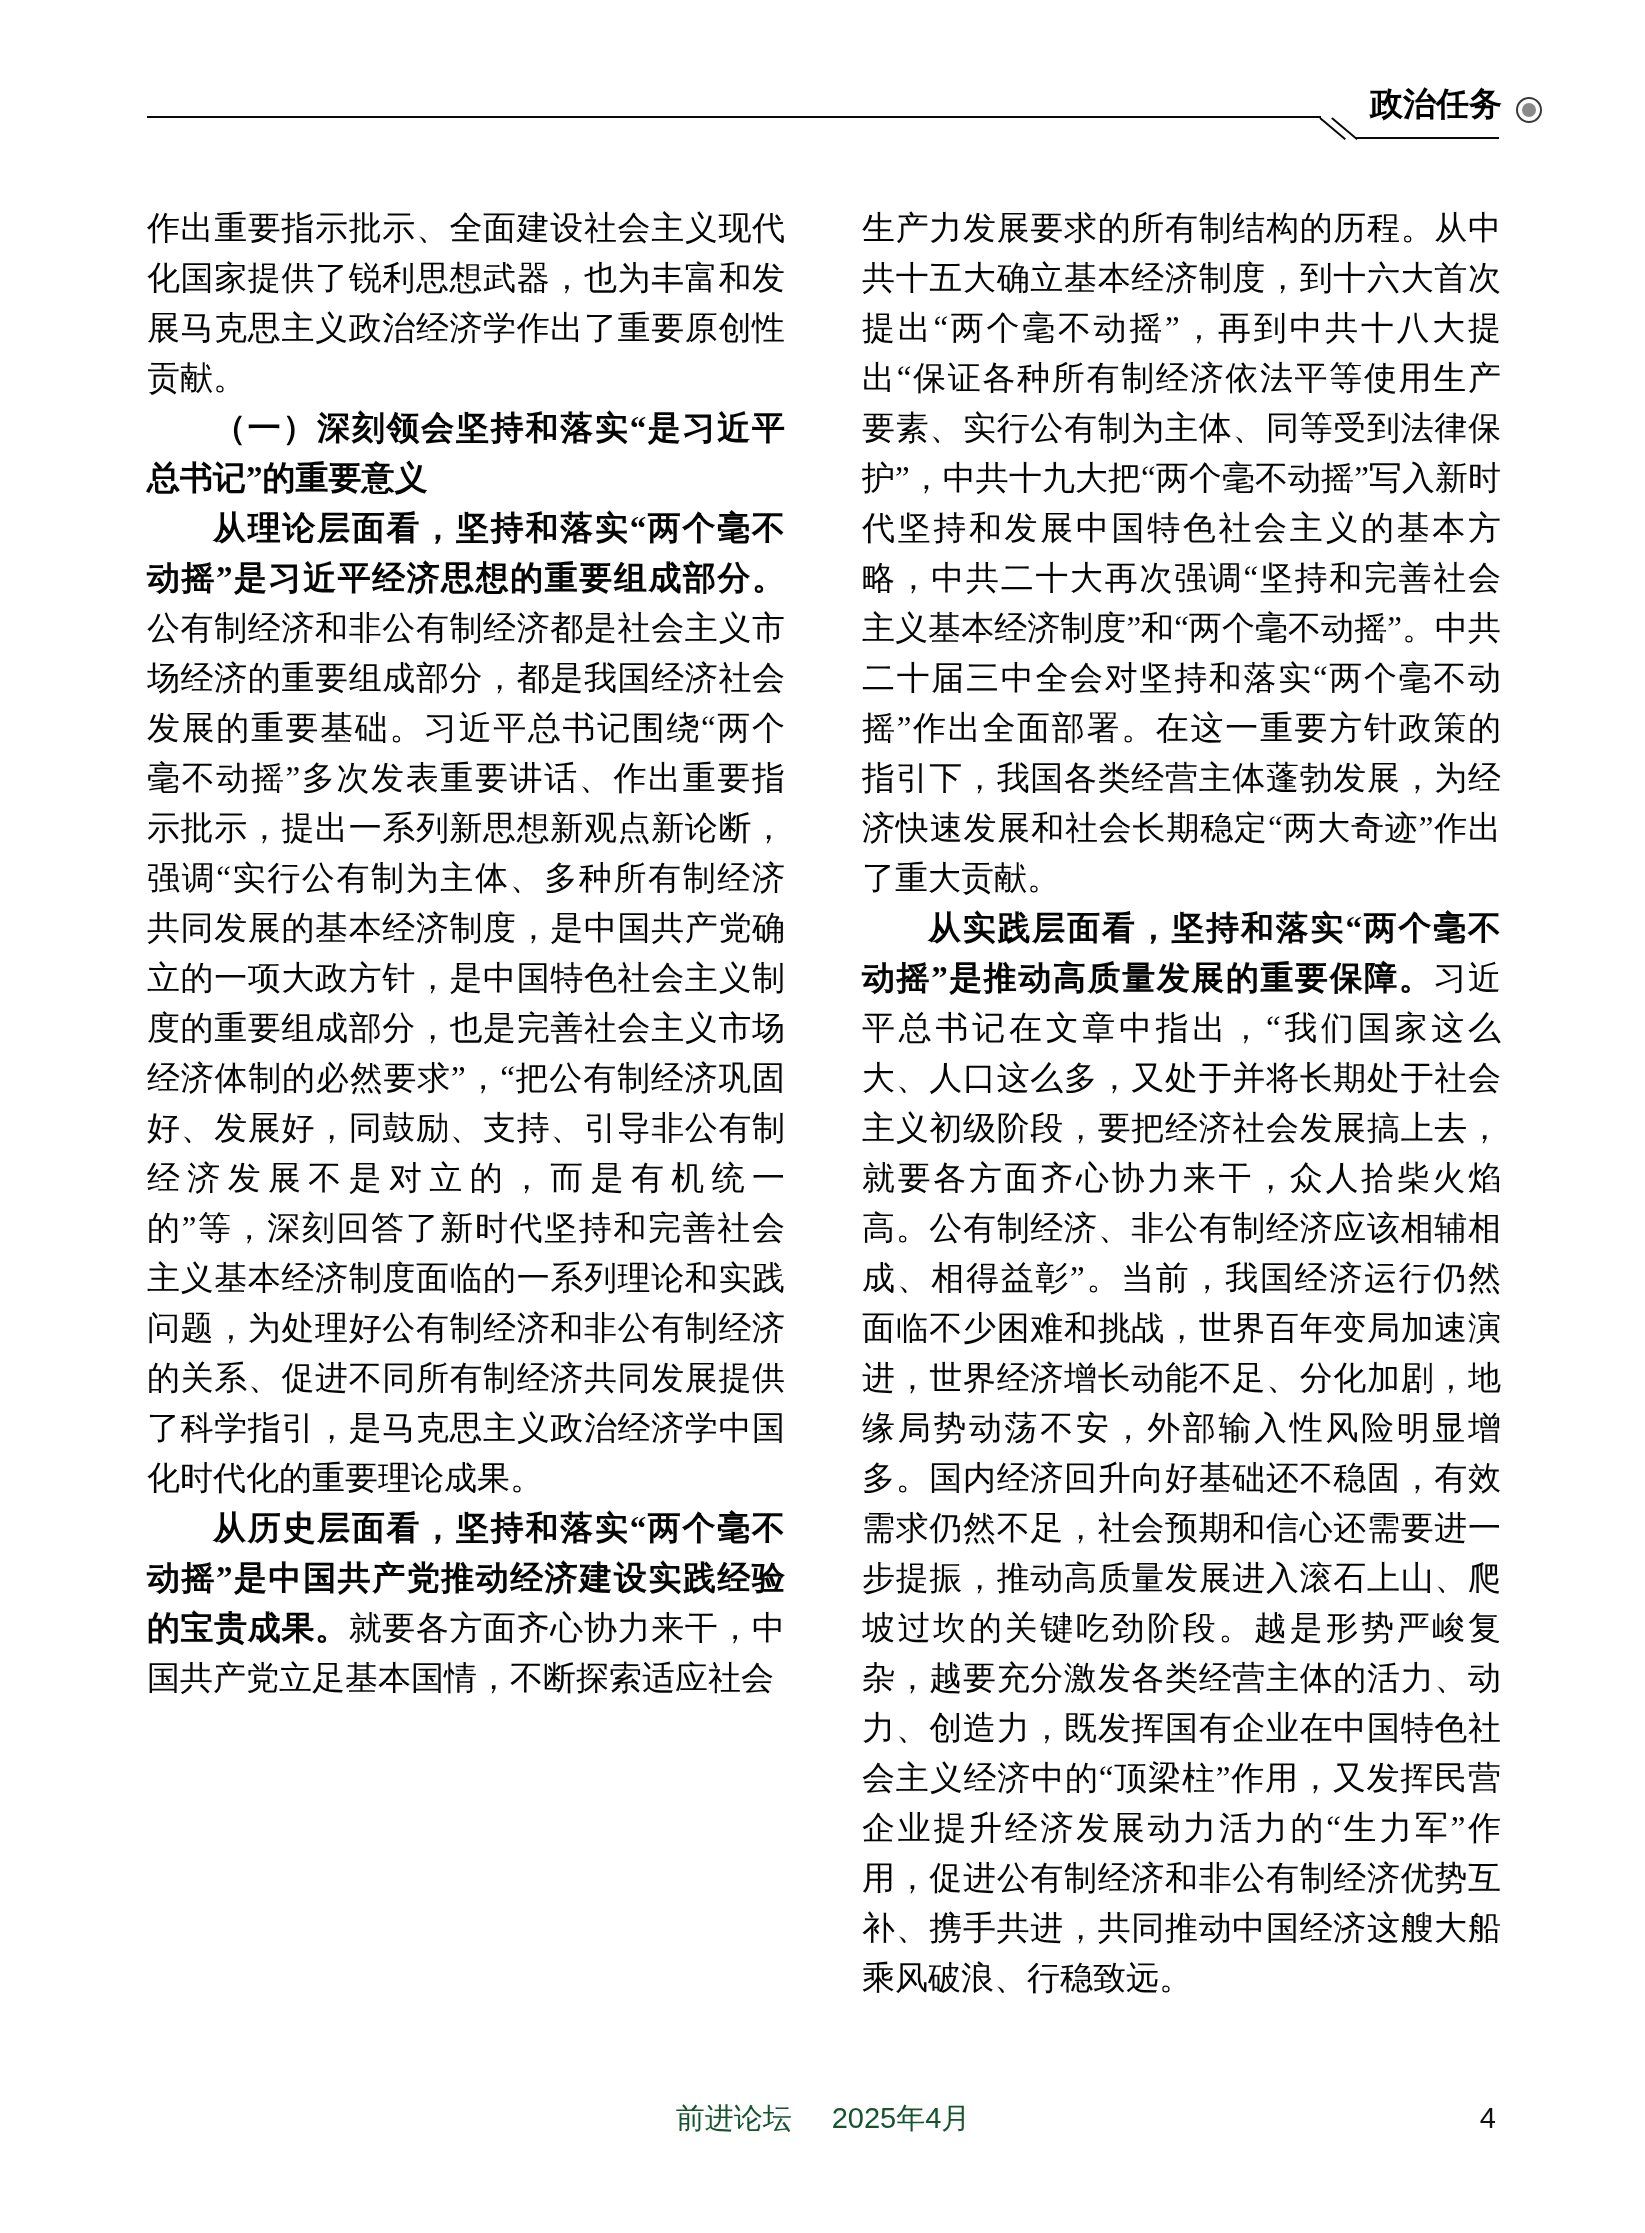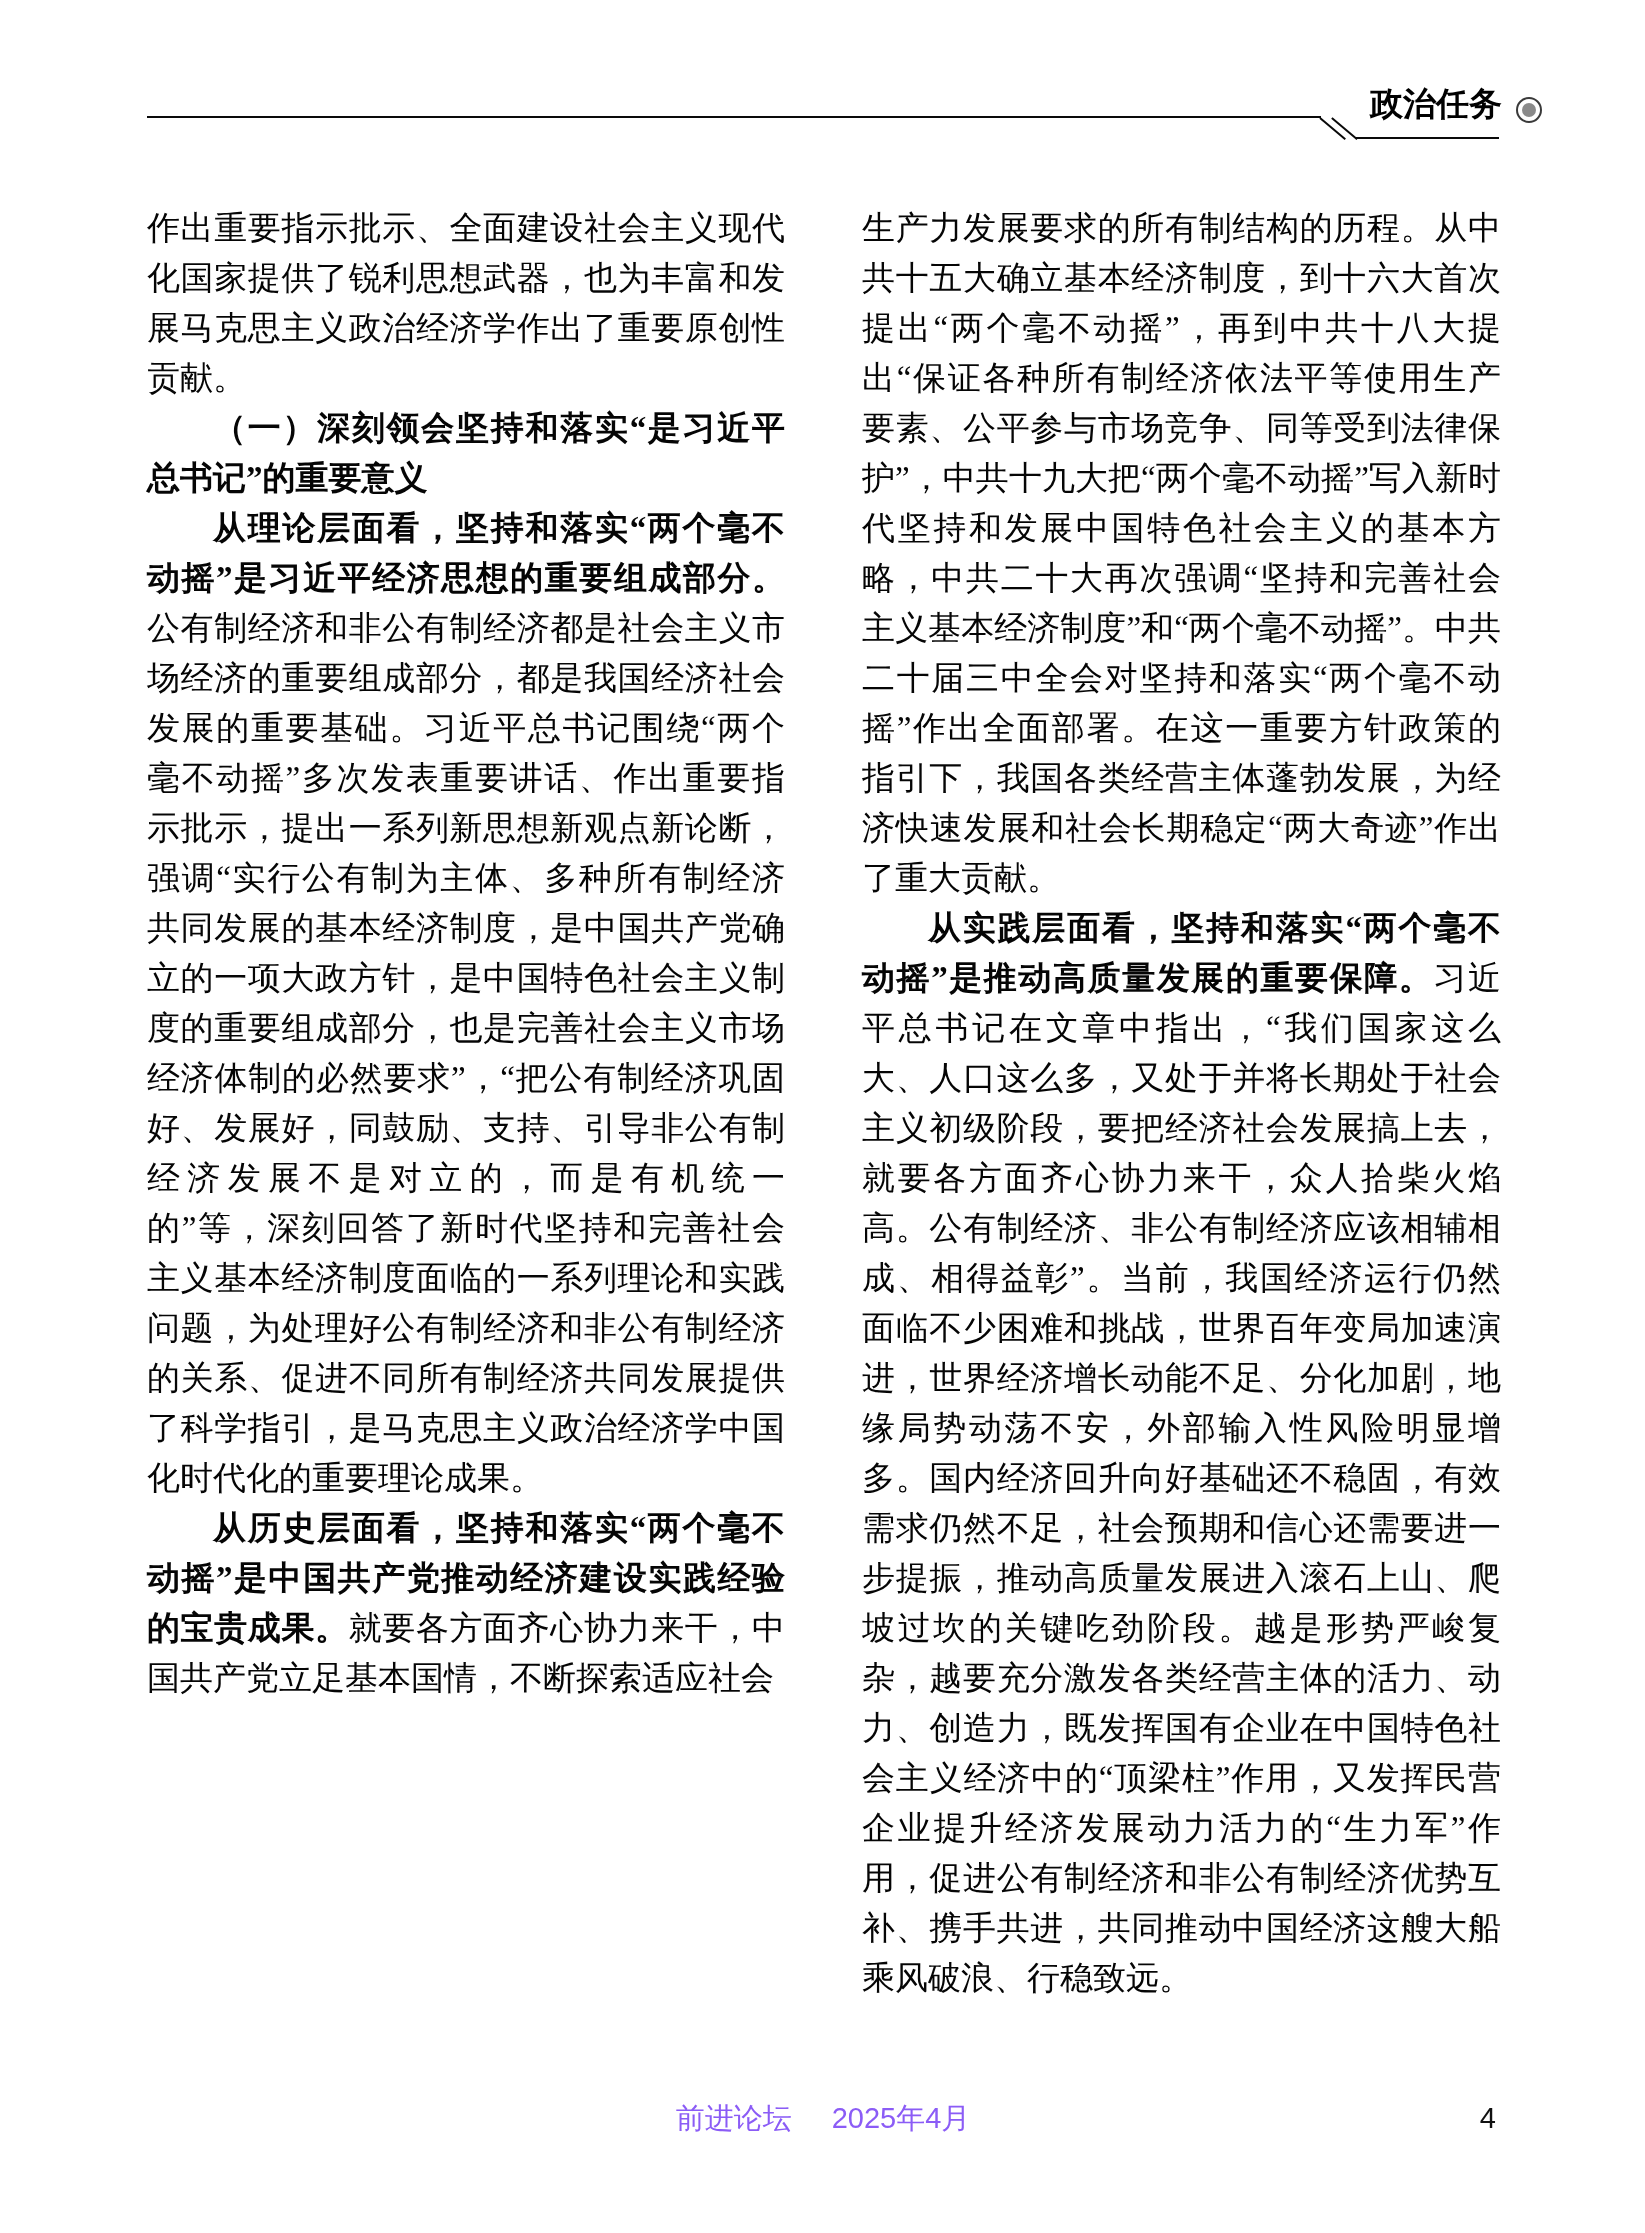--- a/index.html
+++ b/index.html
@@ -51,21 +51,21 @@
   .col-left  { left: 147px; }
   .col-right { left: 862px; width: 639px; }
   .col p { margin: 0; padding: 0; }
   .col p.indent { text-indent: 2em; }
   .b { font-weight: 700; }
   
   .footer {
     position: absolute; left: 0; top: 2101px; width: 100%;
     text-align: center; font-size: 29px; line-height: 34px;
     font-family: "Liberation Sans", "DejaVu Sans", sans-serif;
-    color: #8b5cf6;
+    color: #14532d;
   }
   .footer .journal { margin-right: 40px; }
   .page-num {
     position: absolute; top: 2101px; right: 150px;
     font-size: 29px; line-height: 34px;
     font-family: "Liberation Sans", "DejaVu Sans", sans-serif;
     color: #111;
   }
 </style>
 </head>
@@ -80,21 +80,21 @@
   <div class="circle-inner"></div>
 </div>
 
 <div class="col col-left">
     <p><span class="">作出重要指示批示、全面建设社会主义现代化国家提供了锐利思想武器，也为丰富和发展马克思主义政治经济学作出了重要原创性贡献。</span></p>
     <p class="indent"><span class="b">（一）深刻领会坚持和落实“是习近平总书记”的重要意义</span></p>
     <p class="indent"><span class="b">从理论层面看，坚持和落实“两个毫不动摇”是习近平经济思想的重要组成部分。</span><span class="">公有制经济和非公有制经济都是社会主义市场经济的重要组成部分，都是我国经济社会发展的重要基础。习近平总书记围绕“两个毫不动摇”多次发表重要讲话、作出重要指示批示，提出一系列新思想新观点新论断，强调“实行公有制为主体、多种所有制经济共同发展的基本经济制度，是中国共产党确立的一项大政方针，是中国特色社会主义制度的重要组成部分，也是完善社会主义市场经济体制的必然要求”，“把公有制经济巩固好、发展好，同鼓励、支持、引导非公有制经济发展不是对立的，而是有机统一的”等，深刻回答了新时代坚持和完善社会主义基本经济制度面临的一系列理论和实践问题，为处理好公有制经济和非公有制经济的关系、促进不同所有制经济共同发展提供了科学指引，是马克思主义政治经济学中国化时代化的重要理论成果。</span></p>
     <p class="indent"><span class="b">从历史层面看，坚持和落实“两个毫不动摇”是中国共产党推动经济建设实践经验的宝贵成果。</span><span class="">就要各方面齐心协力来干，中国共产党立足基本国情，不断探索适应社会</span></p>
   </div>
 <div class="col col-right">
-    <p><span class="">生产力发展要求的所有制结构的历程。从中共十五大确立基本经济制度，到十六大首次提出“两个毫不动摇”，再到中共十八大提出“保证各种所有制经济依法平等使用生产要素、公平参与市场竞争、同等受到法律保护”，中共十九大把“两个毫不动摇”写入新时代坚持和发展中国特色社会主义的基本方略，中共二十大再次强调“坚持和完善社会主义基本经济制度”和“两个毫不动摇”。中共二十届三中全会对坚持和落实“两个毫不动摇”作出全面部署。在这一重要方针政策的指引下，我国各类经营主体蓬勃发展，为经济快速发展和社会长期稳定“两大奇迹”作出了重大贡献。</span></p>
+    <p><span class="">生产力发展要求的所有制结构的历程。从中共十五大确立基本经济制度，到十六大首次提出“两个毫不动摇”，再到中共十八大提出“保证各种所有制经济依法平等使用生产要素、实行公有制为主体、同等受到法律保护”，中共十九大把“两个毫不动摇”写入新时代坚持和发展中国特色社会主义的基本方略，中共二十大再次强调“坚持和完善社会主义基本经济制度”和“两个毫不动摇”。中共二十届三中全会对坚持和落实“两个毫不动摇”作出全面部署。在这一重要方针政策的指引下，我国各类经营主体蓬勃发展，为经济快速发展和社会长期稳定“两大奇迹”作出了重大贡献。</span></p>
     <p class="indent"><span class="b">从实践层面看，坚持和落实“两个毫不动摇”是推动高质量发展的重要保障。</span><span class="">习近平总书记在文章中指出，“我们国家这么大、人口这么多，又处于并将长期处于社会主义初级阶段，要把经济社会发展搞上去，就要各方面齐心协力来干，众人拾柴火焰高。公有制经济、非公有制经济应该相辅相成、相得益彰”。当前，我国经济运行仍然面临不少困难和挑战，世界百年变局加速演进，世界经济增长动能不足、分化加剧，地缘局势动荡不安，外部输入性风险明显增多。国内经济回升向好基础还不稳固，有效需求仍然不足，社会预期和信心还需要进一步提振，推动高质量发展进入滚石上山、爬坡过坎的关键吃劲阶段。越是形势严峻复杂，越要充分激发各类经营主体的活力、动力、创造力，既发挥国有企业在中国特色社会主义经济中的“顶梁柱”作用，又发挥民营企业提升经济发展动力活力的“生力军”作用，促进公有制经济和非公有制经济优势互补、携手共进，共同推动中国经济这艘大船乘风破浪、行稳致远。</span></p>
   </div>
 
 <div class="footer">
   <span class="journal">前进论坛</span><span>2025年4月</span>
 </div>
 <div class="page-num">4</div>
 
 
 </body></html>

